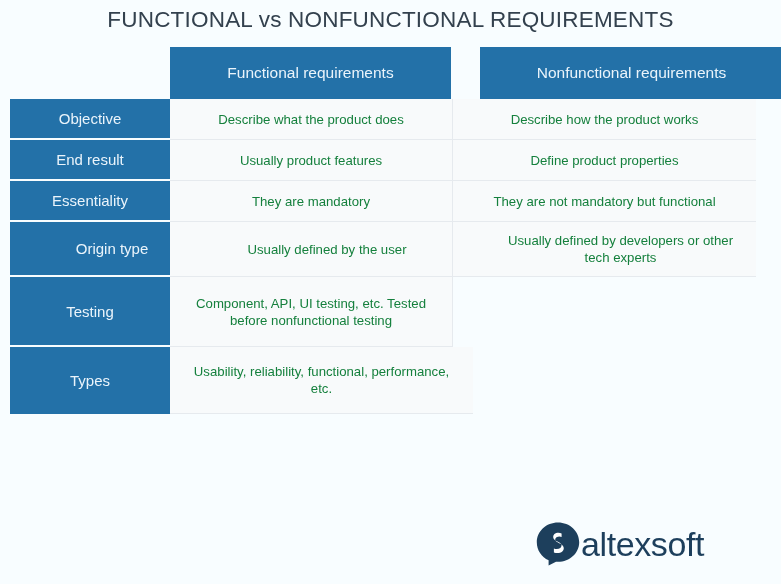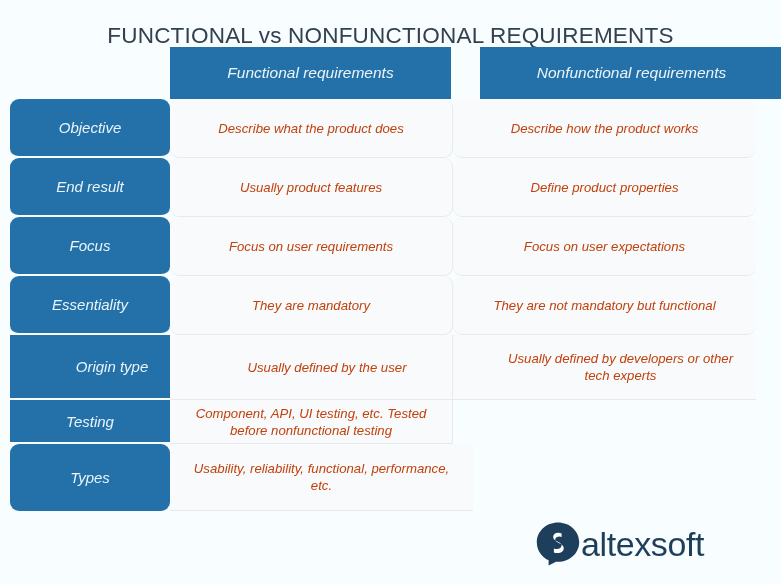--- a/index.html
+++ b/index.html
@@ -11,21 +11,21 @@
     height: 584px;
     background: #f8fdff;
     font-family: "Liberation Sans", sans-serif;
     overflow: hidden;
     position: relative;
   }
 
   
   .page-title {
     position: absolute;
-    top: 20px;
+    top: 4px;
     left: 0;
     width: 781px;
     text-align: center;
     font-size: 22.5px;
     font-weight: 400;
     letter-spacing: 0.2px;
     color: #33414e;
     line-height: 32px;
     white-space: nowrap;
   }
@@ -35,21 +35,20 @@
     position: absolute;
     left: 10px;
     top: 47px;
     width: 746px;
   }
 
   .t-row {
     display: flex;
     width: 100%;
     align-items: stretch;
-    font-style: italic;
   }
 
   
   .t-head .corner {
     width: 160px;
     flex: 0 0 160px;
     background: transparent;
   }
   .t-head .hcell {
     background: #2371a8;
@@ -81,47 +80,47 @@
     font-size: 15px;
     display: flex;
     align-items: center;
     justify-content: center;
     text-align: center;
     border-bottom: 2px solid #f8fdff;
     box-sizing: border-box;
   }
   .t-body .cell {
     background: #f8fafb;
-    color: #c2410c;
+    color: #15803d;
     font-size: 13.2px;
     line-height: 17px;
     display: flex;
     align-items: center;
     justify-content: center;
     text-align: center;
     padding: 6px 12px;
     box-sizing: border-box;
     border-bottom: 1px solid #e6eaee;
   }
   .t-body .cell.fn {
     width: 283px;
     flex: 0 0 283px;
     border-right: 1px solid #e6eaee;
   }
   .t-body .cell.nf {
     width: 303px;
     flex: 0 0 303px;
   }
   .t-body .t-row:last-child .cell { border-bottom: 1px solid #e6eaee; }
-  .t-body .t-row:last-child .label { border-bottom: none; border-radius: 9px; }
-
-  
-  .h53 .label, .h53 .cell { height: 59px; border-radius: 9px; }
-  .h54 .label, .h54 .cell { height: 44px; }
-  .h55 .label, .h55 .cell { height: 65px; padding-left: 44px; }
+  .t-body .t-row:last-child .label { border-bottom: none; }
+
+  
+  .h53 .label, .h53 .cell { height: 41px; }
+  .h54 .label, .h54 .cell { height: 70px; }
+  .h55 .label, .h55 .cell { height: 55px; padding-left: 44px; }
   .h67 .label, .h67 .cell { height: 67px; }
 
   
   .logo {
     position: absolute;
     left: 535px;
     top: 521px;
     display: flex;
     align-items: center;
   }
@@ -159,25 +158,20 @@
       <div class="cell fn">Describe what the product does</div>
       <div class="cell nf">Describe how the product works</div>
     </div>
 
     <div class="t-row h53">
       <div class="label">End result</div>
       <div class="cell fn">Usually product features</div>
       <div class="cell nf">Define product properties</div>
     </div>
 
-    <div class="t-row h53">
-      <div class="label">Focus</div>
-      <div class="cell fn">Focus on user requirements</div>
-      <div class="cell nf">Focus on user expectations</div>
-    </div>
 
     <div class="t-row h53">
       <div class="label">Essentiality</div>
       <div class="cell fn">They are mandatory</div>
       <div class="cell nf">They are not mandatory but functional</div>
     </div>
 
     <div class="t-row h55">
       <div class="label">Origin type</div>
       <div class="cell fn">Usually defined by the user</div>

